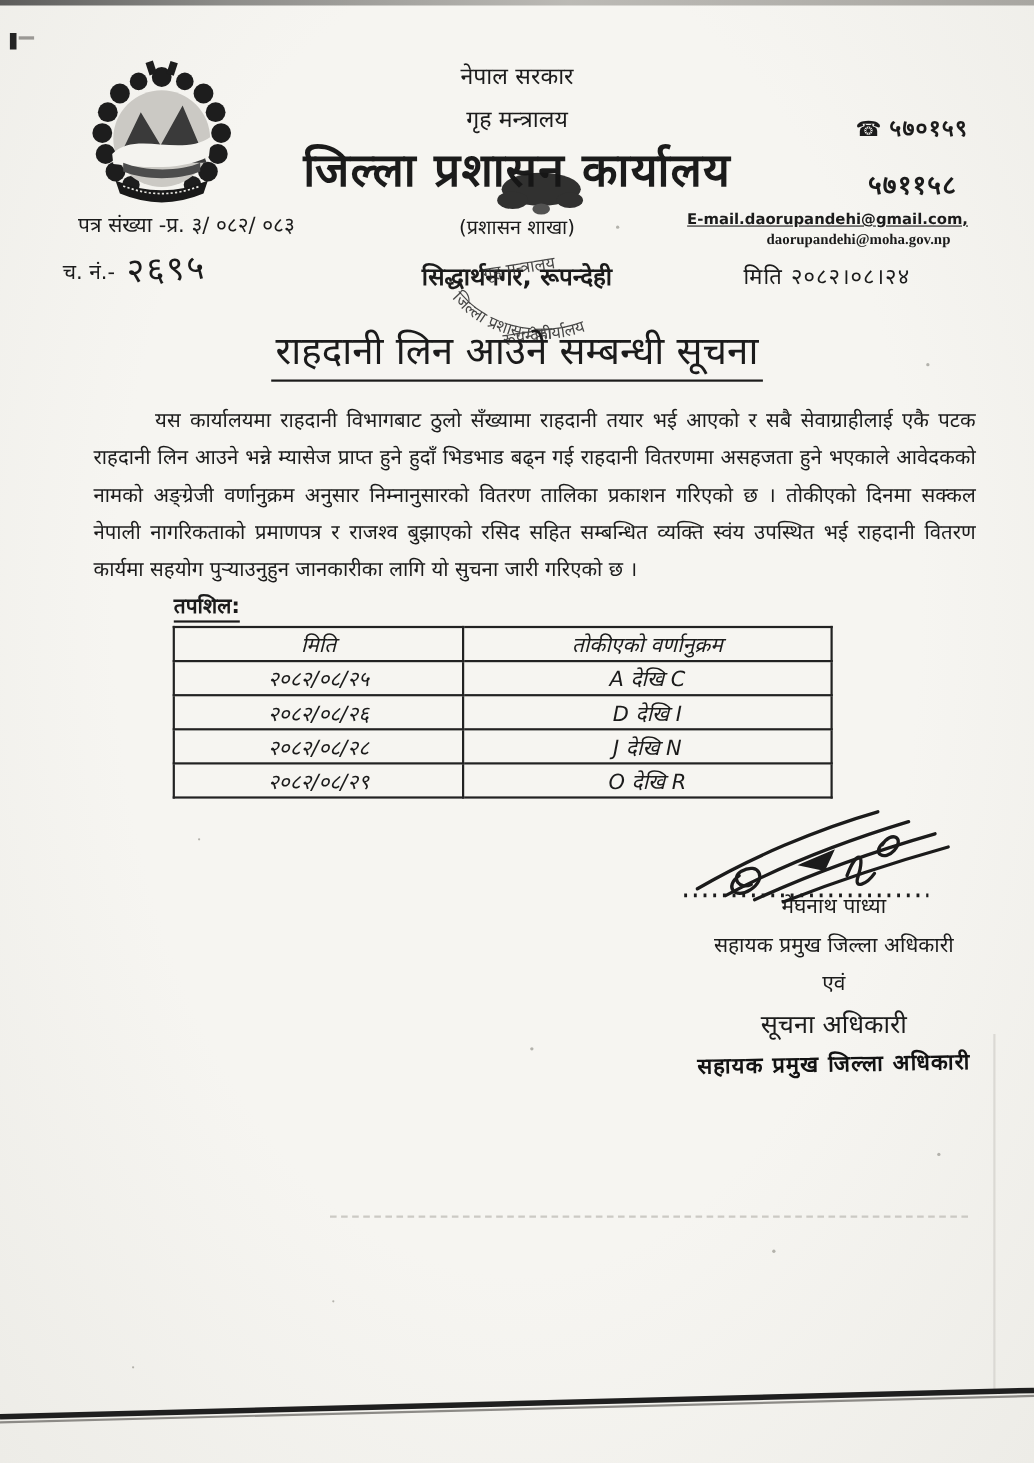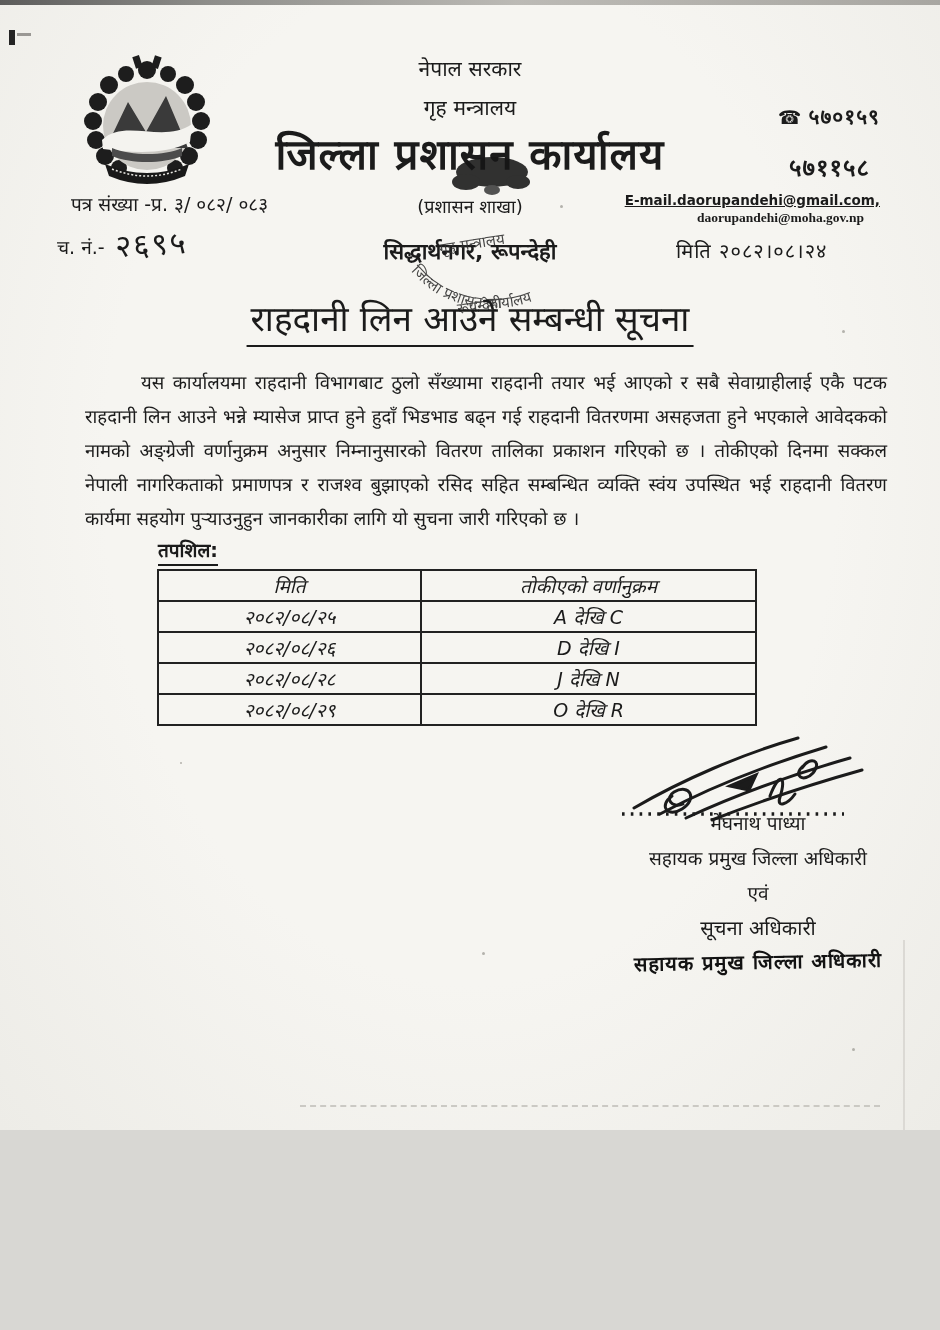--- a/index.html
+++ b/index.html
@@ -1,17 +1,17 @@
 <!DOCTYPE html>
 <html><head>
 <meta charset="utf-8">
 <style>
   html,body { margin:0; padding:0; background:#d8d7d3; }
   .page {
-    position:relative; width:940px; height:1130px; overflow:hidden;
+    position:relative; width:940px; height:1330px; overflow:hidden;
     background: radial-gradient(ellipse at 50% 42%, #f6f5f1 55%, #edece7 100%);
     font-family:"DejaVu Sans", sans-serif; color:#1b1b1b;
   }
   .abs { position:absolute; }
 
   
   .scan-top { left:0; top:0; width:940px; height:5px;
     background:linear-gradient(90deg,#2b2b2b 0%,#6b6b68 22%,#a8a6a1 55%,#908e89 100%); opacity:.75; }
   .mark-left { left:9px; top:30px; width:6px; height:15px; background:#242424; }
   .mark-left2 { left:17px; top:33px; width:14px; height:3px; background:#9a9894; }
@@ -55,21 +55,21 @@
   table.sched th, table.sched td { border:2px solid #222; height:29px; text-align:center;
     font-size:19px; font-weight:normal; padding:0;font-style:italic; }
   table.sched .c1 { width:44%; }
   table.sched .c2 { width:56%; }
 
   .sig-svg { left:612px; top:734px; }
   .sig-block { left:606px; top:810px; width:304px; text-align:center; }
   .sig-name { font-size:19px; }
   .sig-title1 { font-size:19px; margin-top:9px; white-space:nowrap; }
   .sig-conj { font-size:19px; margin-top:9px; }
-  .sig-title2 { font-size:20px; margin-top:8px; }
+  .sig-title2 { font-size:23px; margin-top:8px; }
   .sig-stamp { font-size:20px; font-weight:bold; margin-top:7px; white-space:nowrap;
     transform:rotate(-1deg); letter-spacing:1px; color:#121212; }
 
   
   .artifact-dots { left:300px; top:1105px; width:580px; border-top:2px dashed #c2c0ba; opacity:.8; }
   .vline-right { left:903px; top:940px; width:2px; height:325px; background:#dbd9d4; }
   .scan-bottom { left:0; top:1248px; }
 </style>
 </head>
 <body>

